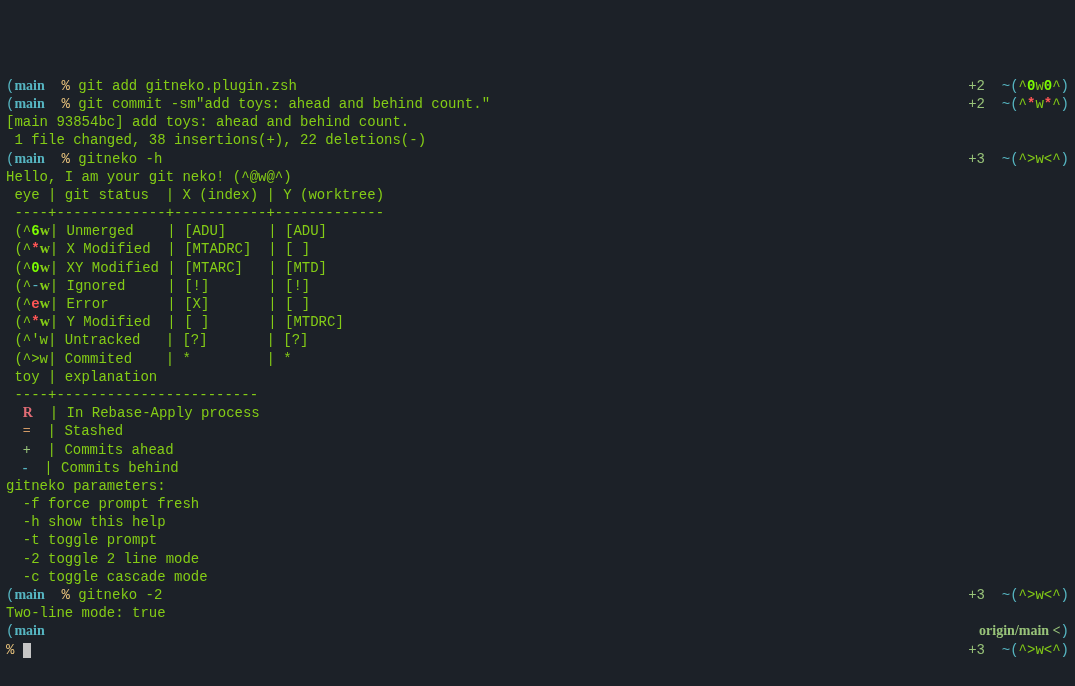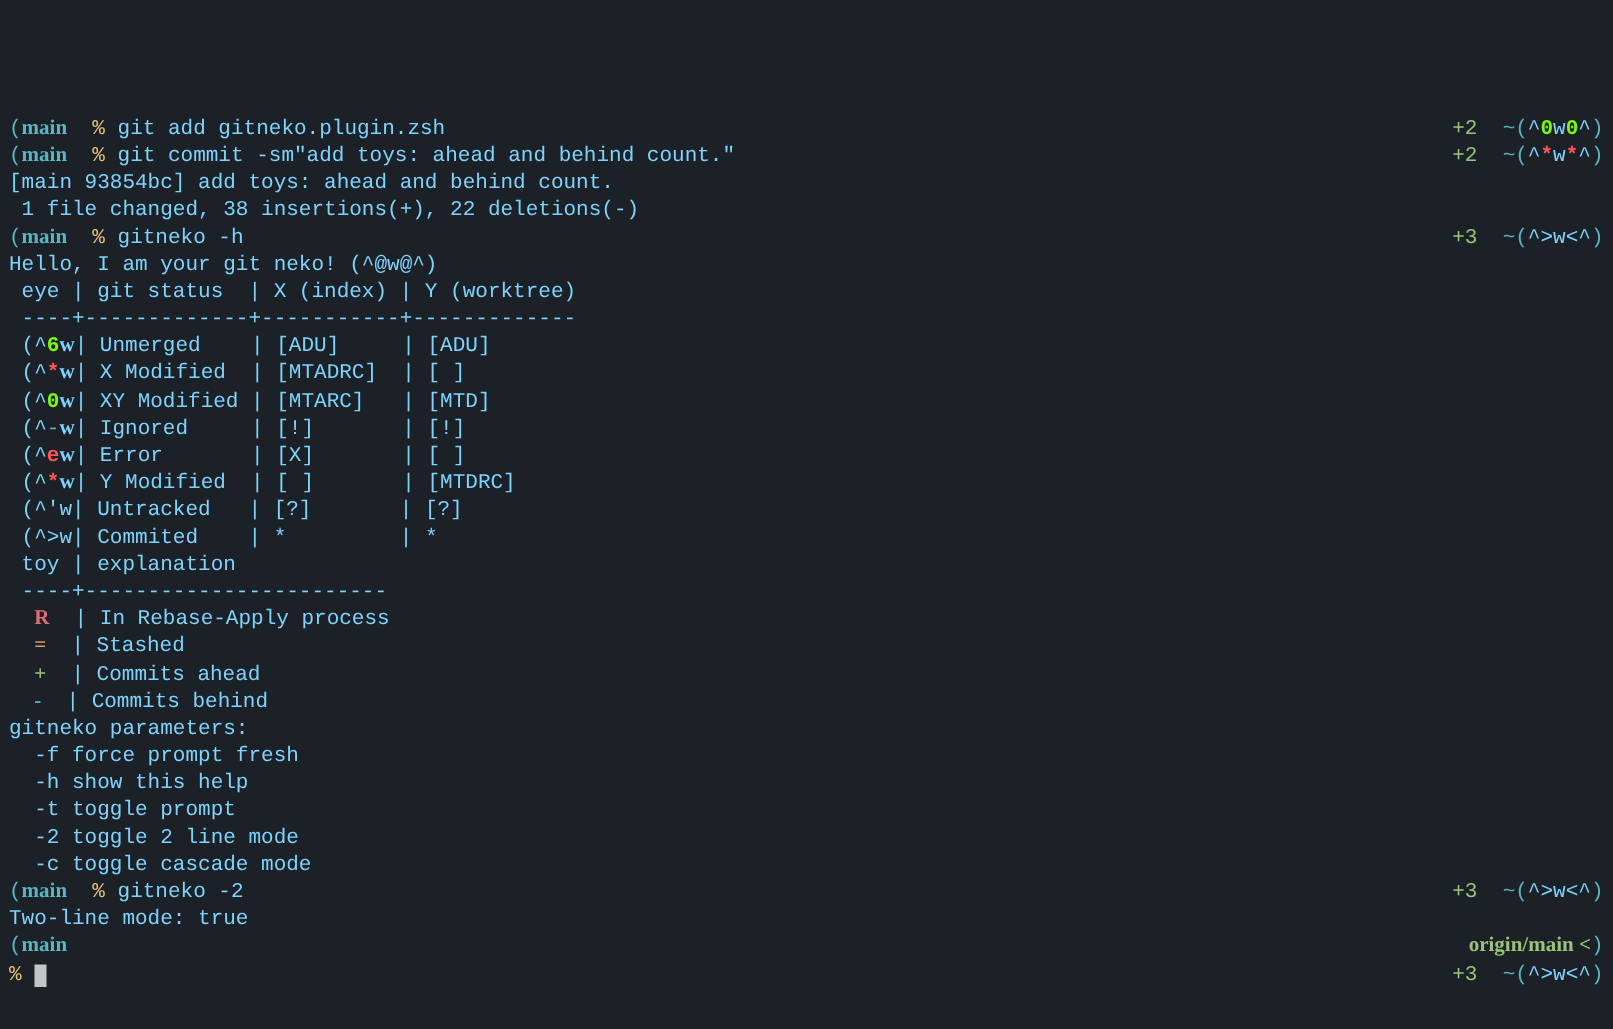--- a/index.html
+++ b/index.html
@@ -18,21 +18,21 @@
     .line { display: flex; justify-content: space-between; }
     .left { white-space: pre; }
     .right { white-space: pre; text-align: right; }
     .cyan { color: #56b6c2; }
     .green { color: #98c379; }
     .bright-green { color: #7cfc00; font-weight: bold; }
     .yellow { color: #e5c07b; }
     .orange { color: #d19a66; }
     .red { color: #e06c75; }
     .bright-red { color: #ff5555; font-weight: bold; }
-    .white { color: #7dd3fc; }
+    .white { color: #84cc16; }
     .bold { font-weight: bold; font-family: Liberation Serif, serif; }
     .cursor {
       display: inline-block;
       width: 8px;
       height: 15px;
       background-color: #c5c5c5;
       vertical-align: text-bottom;
     }
   </style>
 </head>

